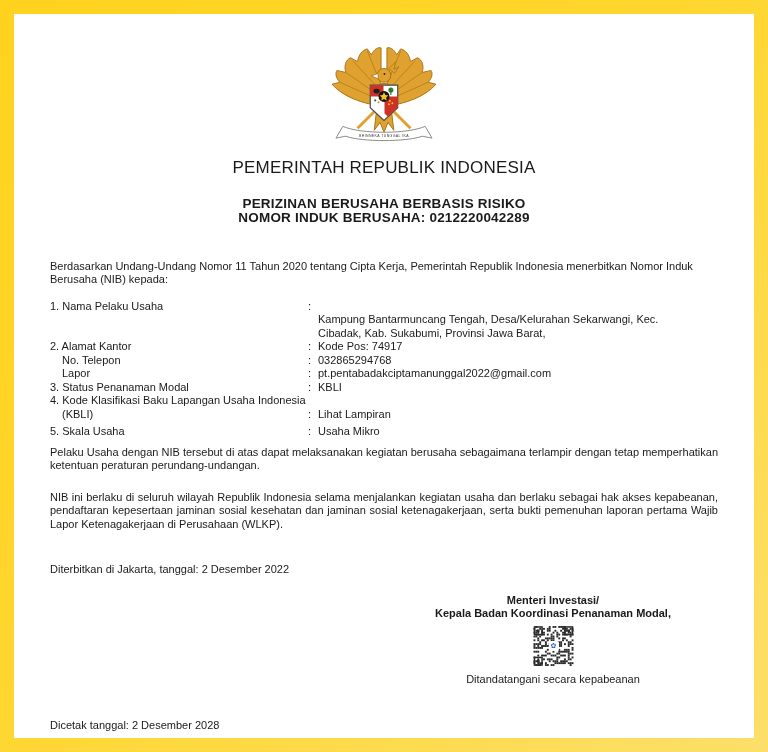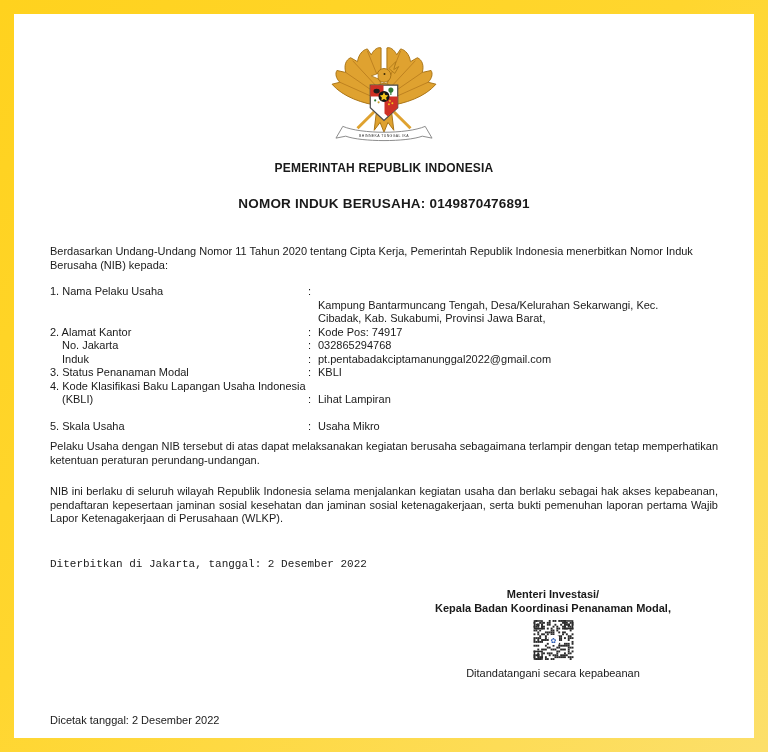--- a/index.html
+++ b/index.html
@@ -10,40 +10,40 @@
     color:#1a1a1a;
   }
   .page {
     position:absolute; left:14px; top:14px; width:740px; height:724px;
     background:#ffffff; overflow:hidden;
   }
   .content { padding:31px 36px 0 36px; font-size:11px; line-height:13.5px; }
   .emblem-wrap { text-align:center; }
   .emblem-wrap svg { display:inline-block; }
   .gov-title {
-    text-align:center; font-weight:bold; font-size:12px; line-height:14px;
+    text-align:center; font-weight:normal; font-size:17px; line-height:14px;
     margin-top:12px; letter-spacing:.2px;
   }
   .doc-title {
     text-align:center; font-weight:bold; font-size:13.5px; line-height:14.5px;
     margin-top:22px; letter-spacing:.2px;
   }
   .intro { margin-top:34px; }
   .details { margin-top:13px; }
   .row { display:flex; align-items:flex-end; }
-  .row.gap-top { margin-top:13px; }
+  .row.gap-top { margin-top:4px; }
   .lbl { width:258px; flex:0 0 258px; }
   .hang { padding-left:12px; text-indent:-12px; white-space:pre-line; }
   .sub { padding-left:12px; }
   .col { width:10px; flex:0 0 10px; }
   .val { flex:1; }
   .pre { white-space:pre-line; }
   .para { margin-top:7px; text-align:justify; }
   .para + .para { margin-top:18px; }
-  .issued { margin-top:32px;font-family:Liberation Mono, monospace; }
+  .issued { margin-top:32px; }
   .signature { width:280px; margin-left:363px; margin-top:17px; text-align:center; }
   .sig-title { font-weight:bold; line-height:13.5px; white-space:nowrap; }
   .qr-box { position:relative; width:43px; height:40px; margin:5px auto 0 auto; }
   .qr-box svg { width:43px; height:40px; display:block; }
   .qr-logo {
     position:absolute; left:17px; top:15px; width:10px; height:10px;
     background:#ffffff; border-radius:2px; display:flex; align-items:center; justify-content:center;
     font-size:7px; line-height:7px; color:#2e5fb7;
   }
   .qr-logo i { font-style:normal; }
@@ -95,44 +95,45 @@
         <path d="M55,48.2 l1.35,2.8 3.1,.4 -2.25,2.15 .55,3.05 -2.75,-1.45 -2.75,1.45 .55,-3.05 -2.25,-2.15 3.1,-.4 z" fill="#f2c41d"></path>
 
         <path d="M13,83 L6,95 L16,93 C32,99 78,99 94,93 L104,95 L97,83 C78,91 32,91 13,83 Z" fill="#ffffff" stroke="#8a8a8a" stroke-width="1"></path>
         <text x="55" y="93.6" text-anchor="middle" font-size="3.6" letter-spacing="0.4" fill="#3a3a3a" font-family="Liberation Sans, sans-serif">BHINNEKA TUNGGAL IKA</text>
       </svg>
     </div>
 
     <div class="gov-title">PEMERINTAH REPUBLIK INDONESIA</div>
 
     <div class="doc-title">
-      <div>NOMOR INDUK BERUSAHA: 0149870476891</div>
+      <div>PERIZINAN BERUSAHA BERBASIS RISIKO</div>
+      <div>NOMOR INDUK BERUSAHA: 0212220042289</div>
     </div>
 
     <div class="intro">Berdasarkan Undang-Undang Nomor 11 Tahun 2020 tentang Cipta Kerja, Pemerintah Republik Indonesia menerbitkan Nomor Induk Berusaha (NIB) kepada:</div>
 
     <div class="details">
       <div class="row">
         <div class="lbl hang">1. Nama Pelaku Usaha</div>
         <div class="col">:</div>
       </div>
       <div class="row">
         <div class="lbl hang">2. Alamat Kantor</div>
         <div class="col">:</div>
         <div class="val pre">Kampung Bantarmuncang Tengah, Desa/Kelurahan Sekarwangi, Kec.
 Cibadak, Kab. Sukabumi, Provinsi Jawa Barat,
 Kode Pos: 74917</div>
       </div>
       <div class="row">
-        <div class="lbl sub">No. Jakarta</div>
+        <div class="lbl sub">No. Telepon</div>
         <div class="col">:</div>
         <div class="val pre">032865294768</div>
       </div>
       <div class="row">
-        <div class="lbl sub">Induk</div>
+        <div class="lbl sub">Lapor</div>
         <div class="col">:</div>
         <div class="val pre">pt.pentabadakciptamanunggal2022@gmail.com</div>
       </div>
       <div class="row">
         <div class="lbl hang">3. Status Penanaman Modal</div>
         <div class="col">:</div>
         <div class="val pre">KBLI</div>
       </div>
       <div class="row">
         <div class="lbl hang">4. Kode Klasifikasi Baku Lapangan Usaha Indonesia
@@ -368,16 +369,16 @@
           <rect x="35.6" y="3.6" width="2.8" height="2.8" fill="#2b2b2b"></rect>
           <rect x="3.6" y="35.6" width="2.8" height="2.8" fill="#2b2b2b"></rect>
         </svg>
         <div class="qr-logo">
             <i>✿</i>
           </div>
       </div>
       <div class="sig-caption">Ditandatangani secara kepabeanan</div>
     </div>
 
-    <div class="printed">Dicetak tanggal: 2 Desember 2022</div>
+    <div class="printed">Dicetak tanggal: 2 Desember 2028</div>
 
   </div>
 </div>
 
 </body></html>

